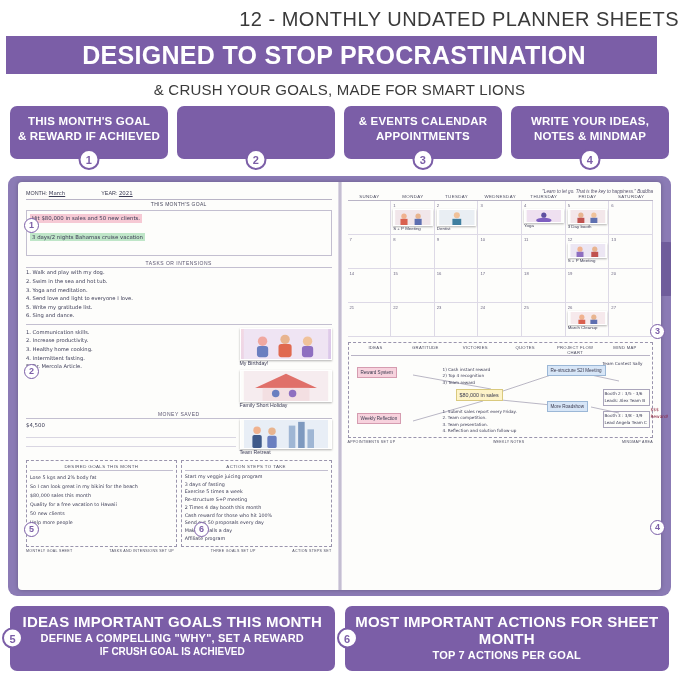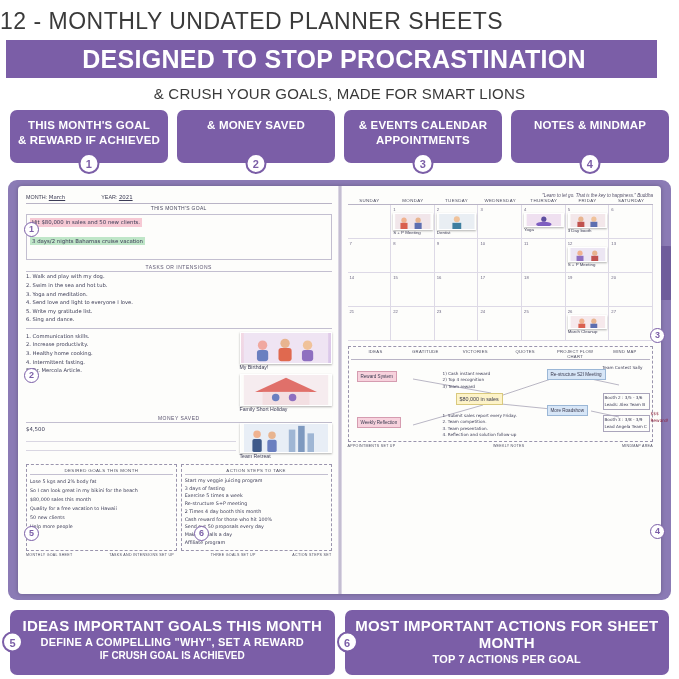--- a/index.html
+++ b/index.html
@@ -11,22 +11,22 @@
     overflow: hidden;
   }
   #page {
     position: relative;
     width: 679px; height: 679px;
     background: #ffffff;
   }
 
   
   .hdr-top {
-    text-align: left;
-    font-size: 23px;
+    text-align: right;
+    font-size: 20px;
     letter-spacing: 0.5px;
     color: #3a3a3a;
     padding-top: 8px;
     font-weight: 500;
   }
   .hdr-band {
     margin: 5px 22px 0 6px;
     background: #7b5ea7;
     color: #ffffff;
     text-align: center;
@@ -213,29 +213,29 @@
   <div class="hdr-band">DESIGNED TO STOP PROCRASTINATION</div>
   <div class="hdr-sub">&amp; CRUSH YOUR GOALS, MADE FOR SMART LIONS</div>
 
   <div class="chips">
     <div class="chip">
       <div>THIS MONTH'S GOAL</div>
       <div>&amp; REWARD IF ACHIEVED</div>
       <span class="num">1</span>
     </div>
     <div class="chip">
-      <div>&amp; MONEY SAVED</div>
       <span class="num">2</span>
     </div>
     <div class="chip">
       <div>&amp; EVENTS CALENDAR</div>
       <div>APPOINTMENTS</div>
       <span class="num">3</span>
     </div>
     <div class="chip">
+      <div>WRITE YOUR IDEAS,</div>
       <div>NOTES &amp; MINDMAP</div>
       <span class="num">4</span>
     </div>
   </div>
 
   <div class="planner">
     <div class="planner-inner">
       <div class="spine"></div>
       <div class="tab" style="top:60px;"></div>
 

